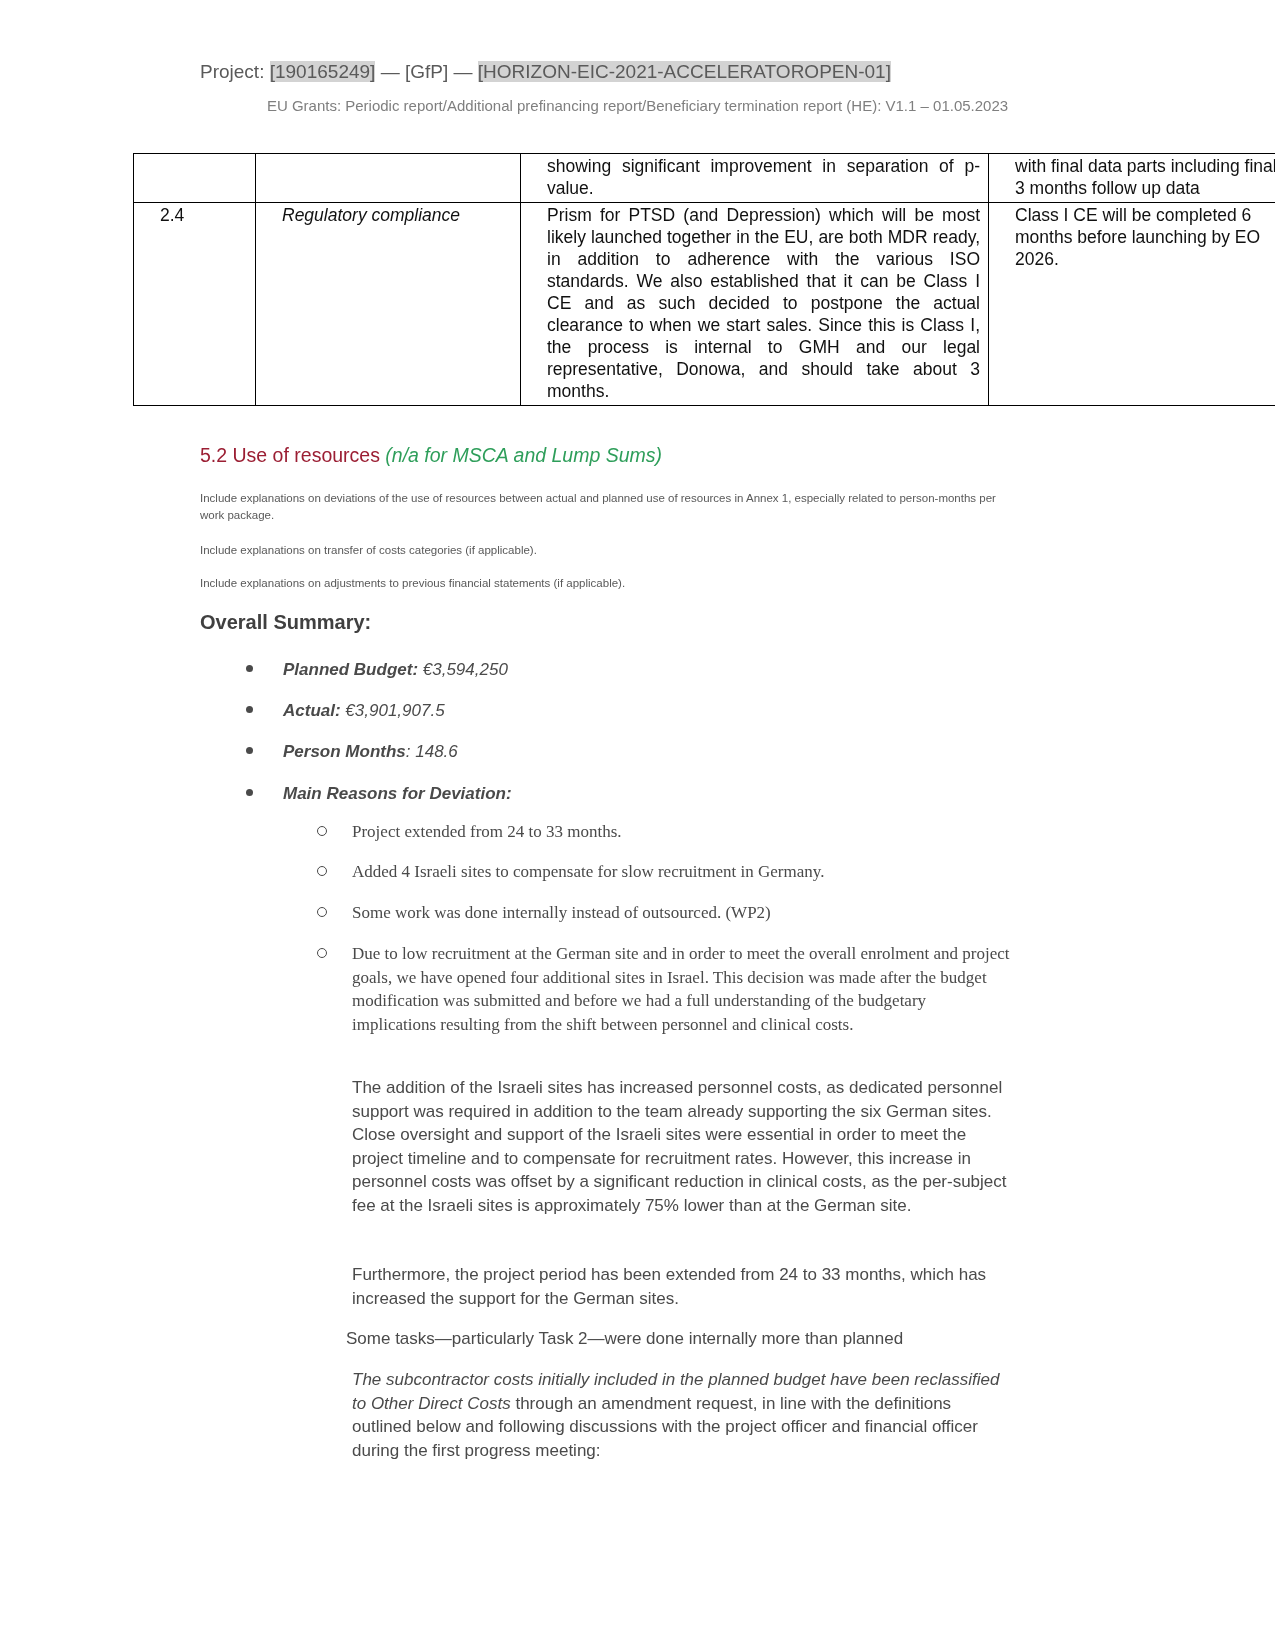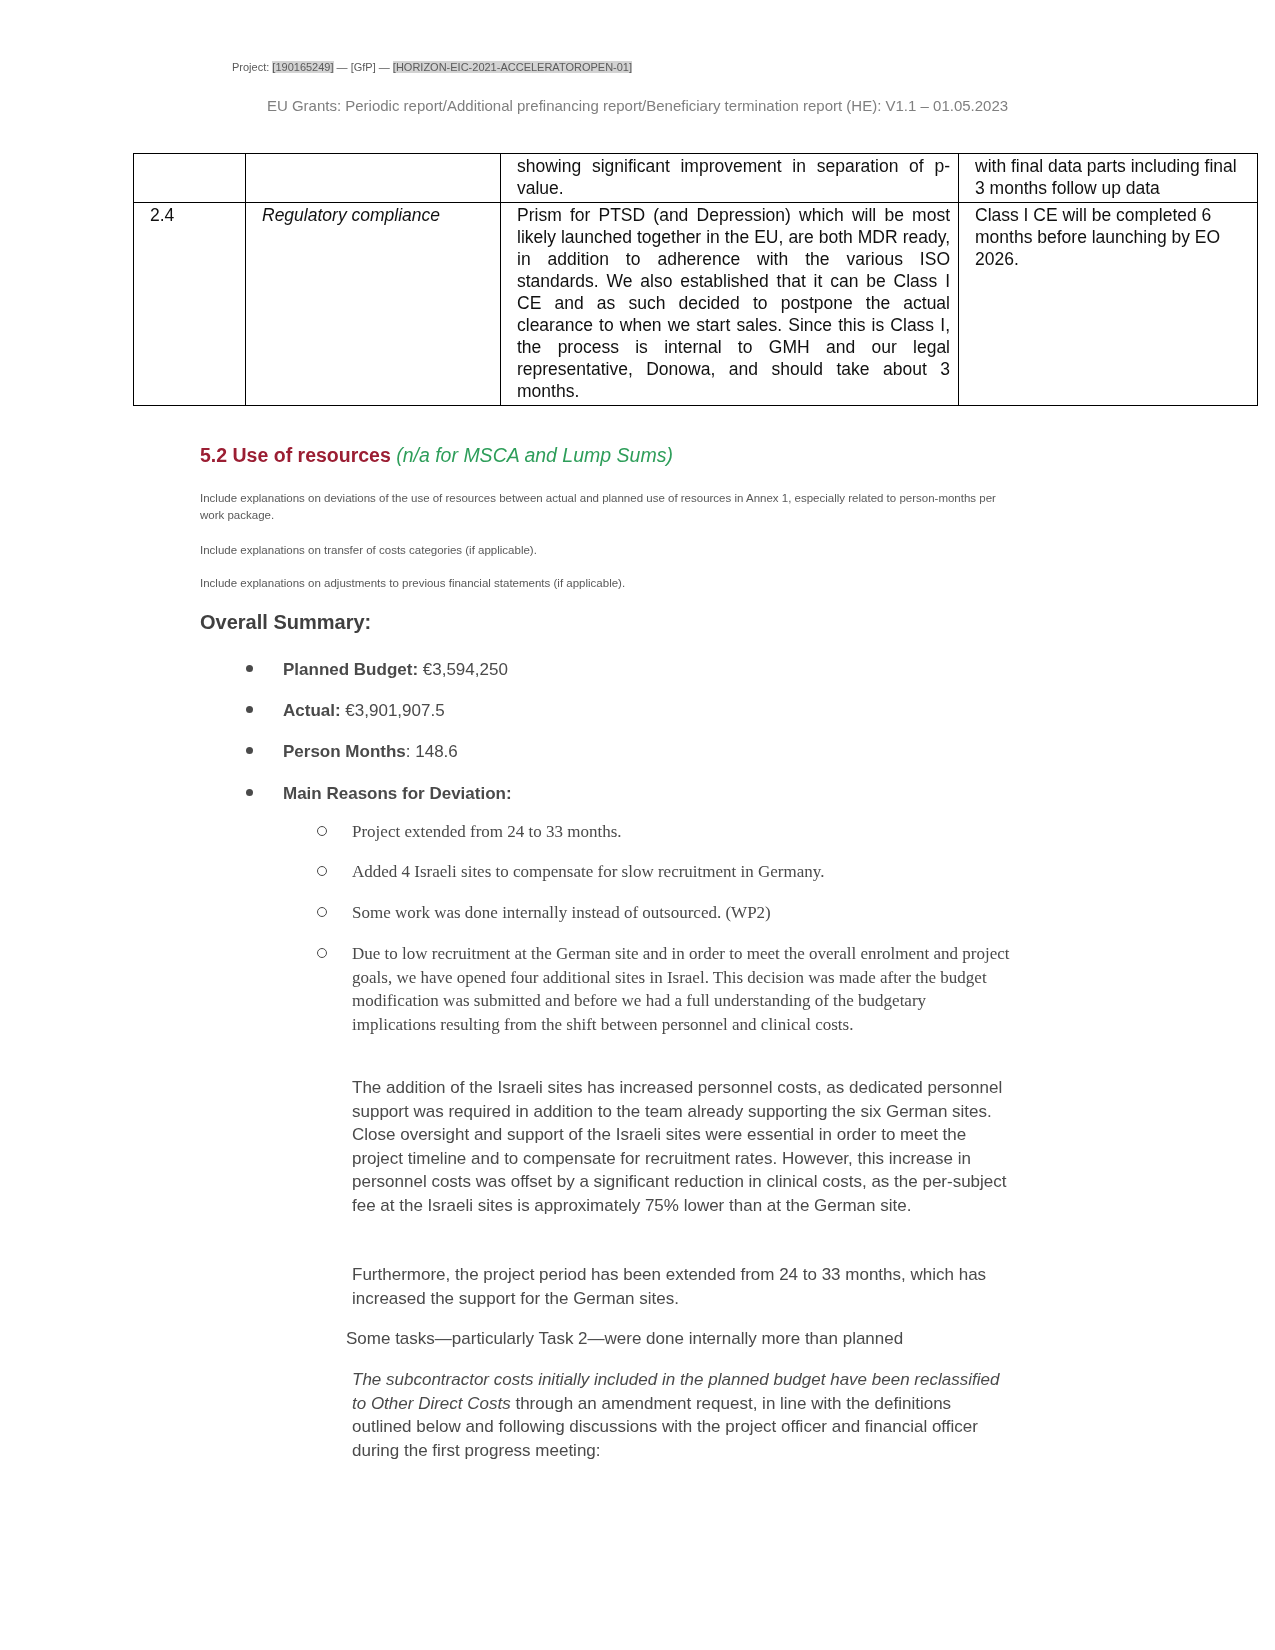--- a/index.html
+++ b/index.html
@@ -6,66 +6,66 @@
   #page {
     position:relative;
     width:1275px; height:1650px;
     background:#ffffff;
     font-family:"Liberation Sans", sans-serif;
     overflow:hidden;
   }
   
   .hdr1 {
     position:absolute; left:200px; top:61px;
-    font-size:11px; color:#5a5a5a; white-space:nowrap;margin-left:32px;
+    font-size:19px; color:#5a5a5a; white-space:nowrap;
   }
   .hl { background:#d3d3d3; }
   .hdr2 {
     position:absolute; left:0; top:97px; width:1275px;
     text-align:center; font-size:15px; color:#7f7f7f; white-space:nowrap;
   }
   
   table.rep {
     position:absolute; left:133px; top:153px;
     border-collapse:collapse; table-layout:fixed;
     width:1024px;
     font-size:17.5px; line-height:22px; color:#111111;
   }
   table.rep td {
     border:1.5px solid #000000;
     vertical-align:top;
-    padding:1px 8px 3px 16px;
+    padding:1px 8px 3px 26px;
   }
   td.c-num   { width:87px; }
   td.c-title { width:230px;font-style:italic; }
   td.c-desc  { width:433px; text-align:justify; padding-right:20px; }
   td.c-stat  { width:274px; }
   
   .sec-head {
     position:absolute; left:200px; top:444px;
     font-size:19.5px; white-space:nowrap;
   }
-  .sec-num-title { font-weight:bold; color:#9b1e33; }
+  .sec-num-title { font-weight:normal; color:#9b1e33; }
   .sec-sub { font-style:italic; color:#2e9e5a; font-weight:normal; }
   
   .inst {
     position:absolute; left:200px; width:818px;
     font-size:11.5px; line-height:17px; color:#595959;
   }
   
   .overall {
     position:absolute; left:200px; top:611px;
     font-size:20px; font-weight:bold; color:#404040;
   }
   .brow { position:absolute; left:0; width:1275px; font-size:17px; color:#4a4a4a; }
   .bdot {
     position:absolute; left:246px; top:7px;
     width:7px; height:7px; border-radius:50%; background:#4a4a4a;
   }
-  .btext { position:absolute; left:283px; top:0; width:740px; line-height:23.5px; }
+  .btext { position:absolute; left:283px; top:0; width:740px; line-height:23.5px;font-style:italic; }
   .blabel { font-weight:bold; }
   .scircle {
     position:absolute; left:317px; top:6px;
     width:8px; height:8px; border-radius:50%;
     border:1.5px solid #4a4a4a; background:transparent;
   }
   .stext { position:absolute; left:352px; top:0; width:660px; line-height:23.5px;font-family:Liberation Serif, serif; }
   .para {
     position:absolute; left:352px; width:662px;
     font-size:17px; line-height:23.5px; color:#4a4a4a;

